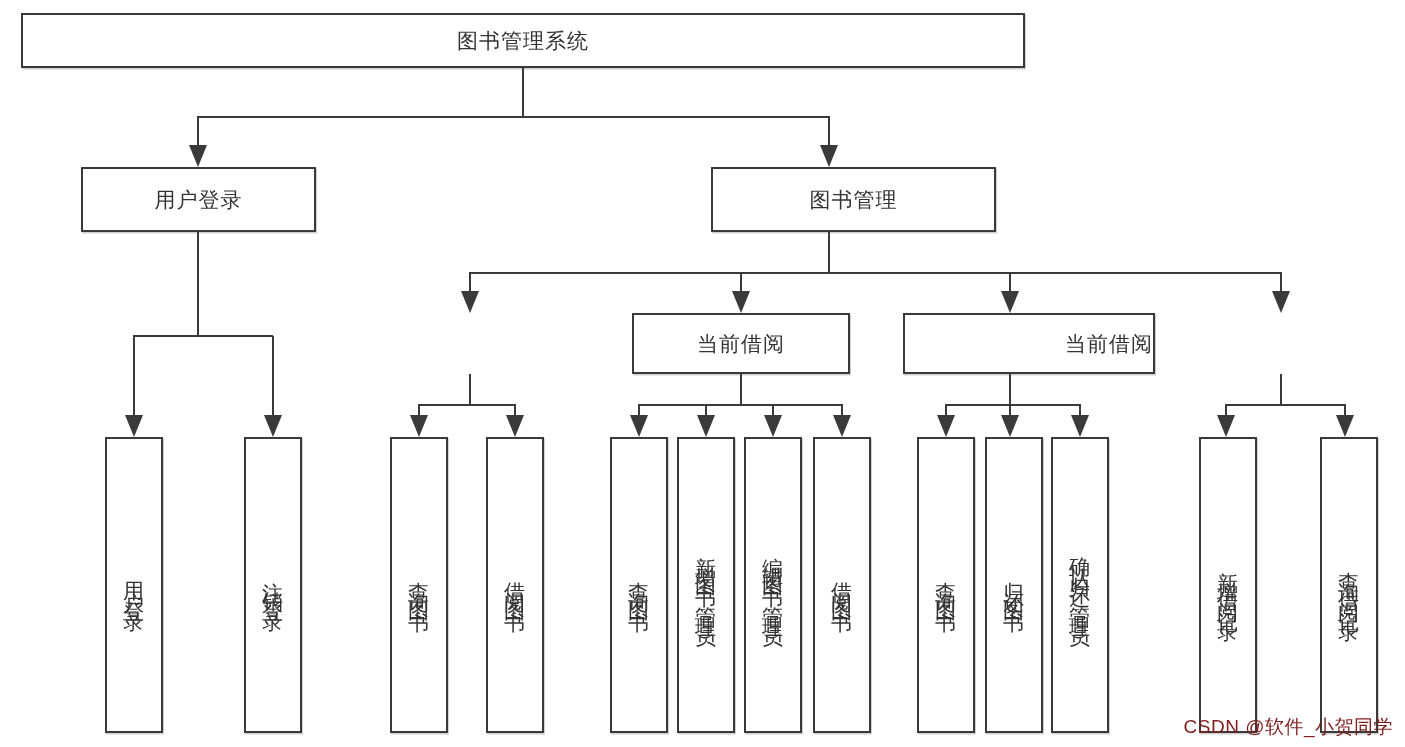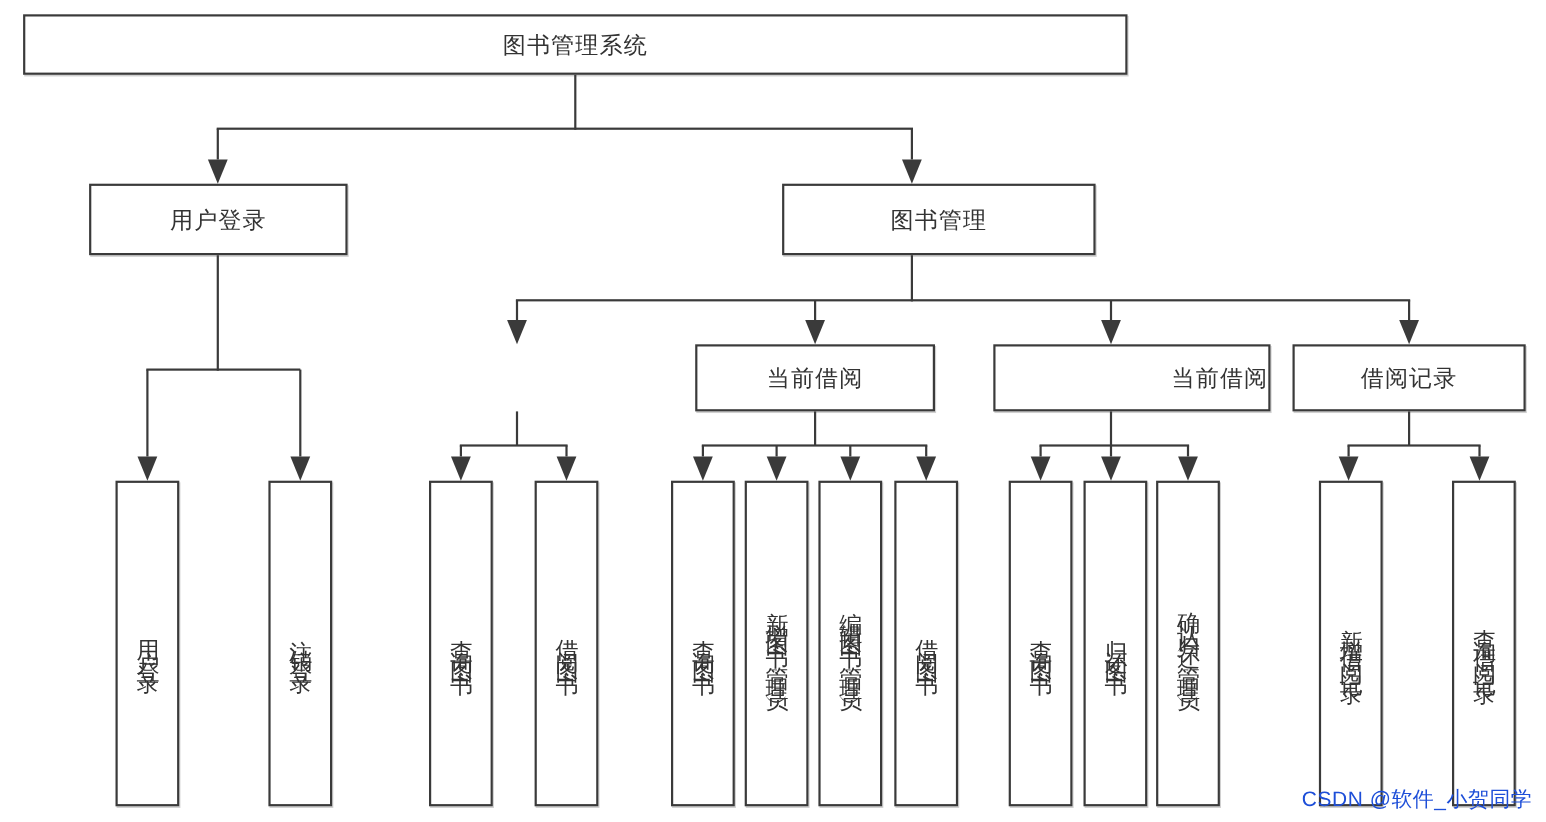--- a/index.html
+++ b/index.html
@@ -58,21 +58,21 @@
     border-left: 9px solid transparent;
     border-right: 9px solid transparent;
     border-top: 22px solid #3a3a3a;
   }
   
   #watermark {
     position: absolute;
     right: 12px;
     bottom: 7px;
     font-size: 19px;
-    color: #1d4ed8;
+    color: #7f1d1d;
     letter-spacing: 0.5px;
     white-space: nowrap;
   }
 </style>
 </head>
 <body>
 
 <div id="stage">
 
   <div class="node" style="left:21px; top:13px; width:1004px; height:55px;">
@@ -89,23 +89,20 @@
 
 
   <div class="node" style="left:632px; top:313px; width:218px; height:61px;">
     <span class="hlabel">当前借阅</span>
   </div>
 
   <div class="node" style="left:903px; top:313px; width:252px; height:61px;justify-content:flex-end;">
     <span class="hlabel">当前借阅</span>
   </div>
 
-  <div class="node" style="left:1175px; top:313px; width:212px; height:61px;">
-    <span class="hlabel">借阅记录</span>
-  </div>
 
   <div class="node" style="left:105px; top:437px; width:58px; height:296px;">
     <span class="vlabel">用户登录</span>
   </div>
   <div class="node" style="left:244px; top:437px; width:58px; height:296px;">
     <span class="vlabel">注销登录</span>
   </div>
 
   <div class="node" style="left:390px; top:437px; width:58px; height:296px;">
     <span class="vlabel">查询图书</span>

